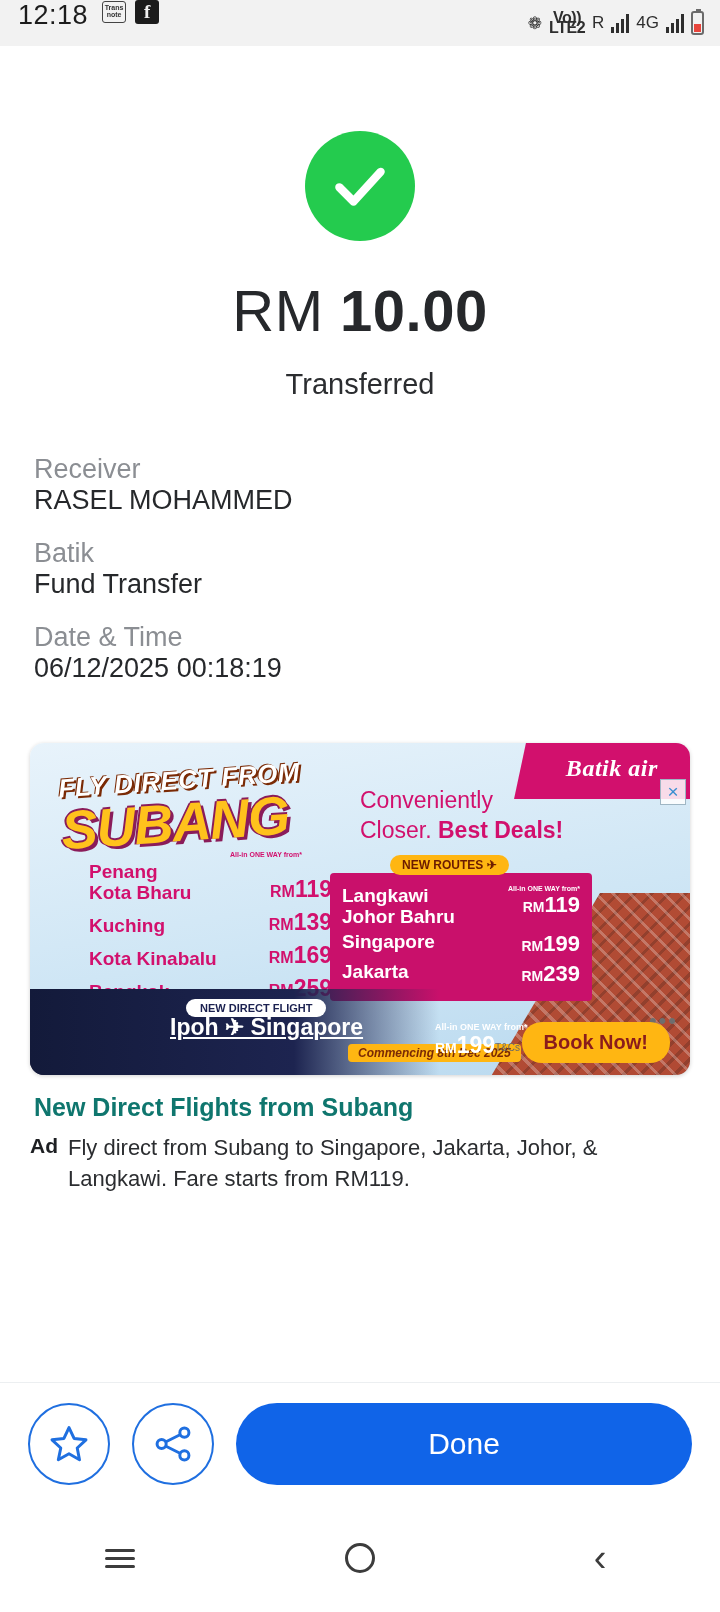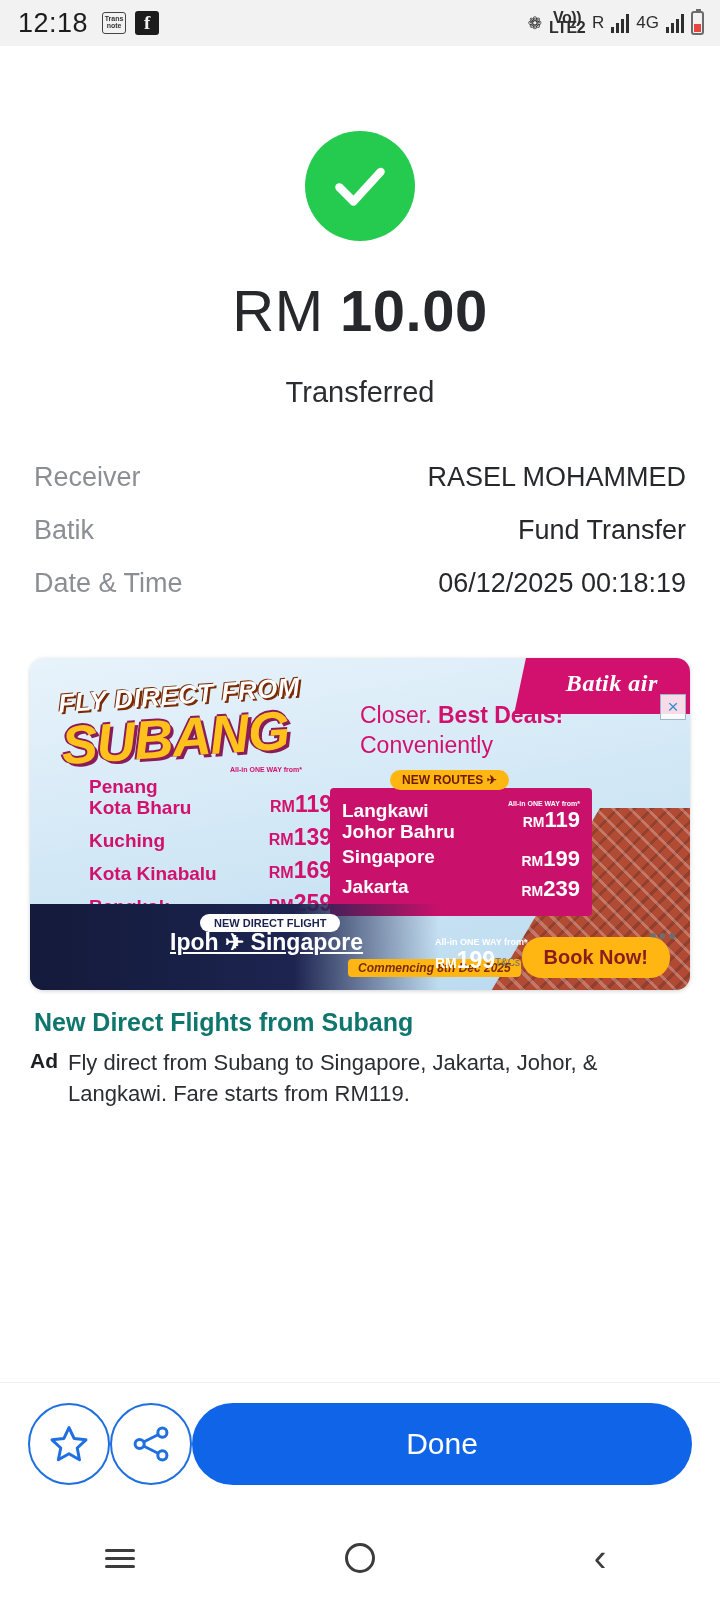--- a/index.html
+++ b/index.html
@@ -10,21 +10,21 @@
     font-family: "Liberation Sans", sans-serif;
     overflow: hidden;
   }
   body { position: relative; }
 
   
   .statusbar {
     height: 46px;
     background: #f2f2f2;
     display: flex;
-    align-items: center;
+    align-items: flex-start;
     padding: 0 18px;
     position: relative;
   }
   .sb-time {
     font-size: 27px;
     color: #1c1c1c;
     letter-spacing: 0.5px;
   }
   .sb-left-icons { display: flex; align-items: center; gap: 9px; margin-left: 14px; }
   .sb-box {
@@ -124,31 +124,32 @@
     margin-top: 36px;
     font-size: 58px;
     color: #26282b;
     letter-spacing: 0.5px;
   }
   .amount .cur { font-weight: 400; }
   .amount .val { font-weight: 700; }
 
   .status-label {
     text-align: center;
-    margin-top: 32px;
+    margin-top: 24px;
     font-size: 29px;
     color: #2b2d30;
   }
 
   .rows { margin-top: 42px; padding: 0 34px; }
   .row {
     display: flex;
     justify-content: space-between;
     align-items: baseline;
     padding: 11px 0;
+    flex-direction: column;
   }
   .row .k { font-size: 27px; color: #8b8e93; }
   .row .v { font-size: 27px; color: #26282b; text-align: right; }
 
   
   .ad { margin: 48px 30px 0 30px; }
   .ad-card {
     position: relative;
     height: 332px;
     border-radius: 14px;
@@ -329,21 +330,21 @@
   .city-night:after {
     content: "";
     position: absolute;
     left: 8px; bottom: 10px;
     width: 100px; height: 50px;
     background:
       repeating-linear-gradient(90deg, rgba(255,200,120,0.55) 0 2px, transparent 2px 9px);
   }
   .ndf {
     position: absolute;
-    left: 170px; bottom: 58px;
+    left: 156px; bottom: 58px;
     background: #ffffff;
     color: #1b2150;
     font-size: 11px;
     font-weight: bold;
     padding: 3px 14px;
     border-radius: 12px;
     z-index: 8;
   }
   .ipoh {
     position: absolute;
@@ -403,20 +404,21 @@
   .bottombar {
     position: absolute;
     left: 0; right: 0;
     bottom: 108px;
     height: 122px;
     background: #fff;
     border-top: 1px solid #eceff1;
     display: flex;
     align-items: center;
     padding: 0 28px;
+    gap: 22px;
   }
   .circle-btn {
     width: 82px; height: 82px;
     border-radius: 50%;
     border: 2px solid #1f6fe0;
     display: flex; align-items: center; justify-content: center;
     background: #fff;
     flex: 0 0 auto;
   }
   .circle-btn svg { width: 42px; height: 42px; }
@@ -544,24 +546,24 @@
         <span>Batik air</span>
       </div>
       <div class="ad-close">×</div>
 
       <div class="fly">
         <div class="l1">FLY DIRECT FROM</div>
         <div class="l2">SUBANG</div>
       </div>
 
       <div class="conv">
+        <div>Conveniently</div>
         <div>
           <span>Closer. </span><b>Best Deals!</b>
         </div>
-        <div>Conveniently</div>
       </div>
 
       <div class="allin">All-in ONE WAY from*</div>
 
       <div class="routes-left">
         <div class="rl-row">
           <div class="rl-city">
             <div style="white-space:pre-line">Penang
 Kota Bharu</div>
           </div>

